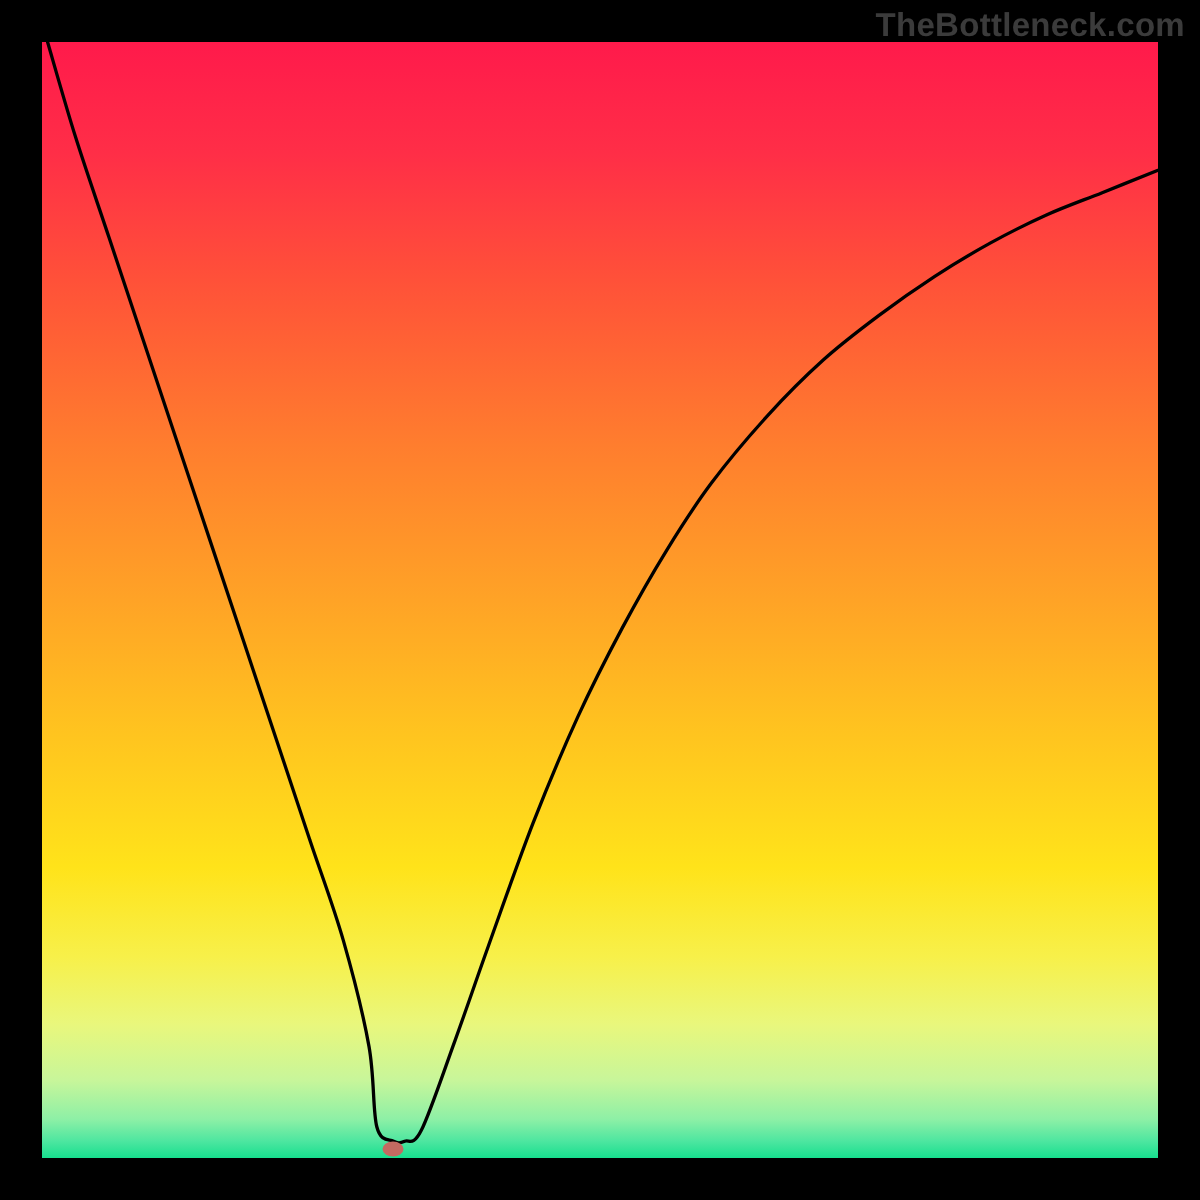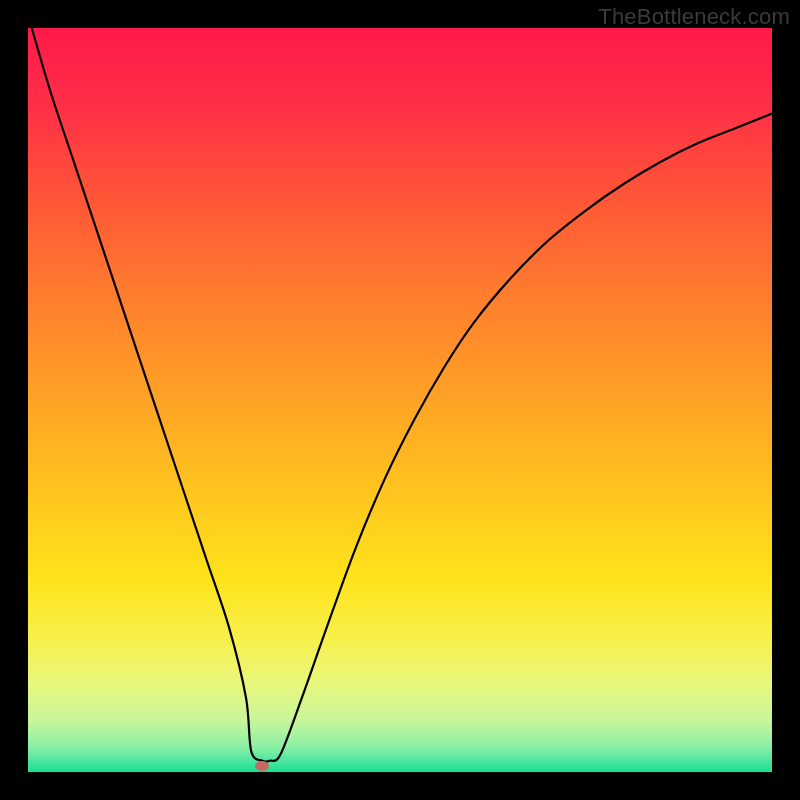--- a/index.html
+++ b/index.html
@@ -16,21 +16,21 @@
     width: 800px;
     height: 800px;
     background: #000000;
   }
   .watermark {
     position: absolute;
     top: 4px;
     right: 10px;
     color: #3b3b3b;
     font-size: 22px;
-    font-weight: 400;
+    font-weight: 700;
     letter-spacing: 0.2px;
     user-select: none;
   }
   .plot-area {
     position: absolute;
     left: 28px;
     top: 28px;
     width: 744px;
     height: 744px;
     overflow: hidden;

